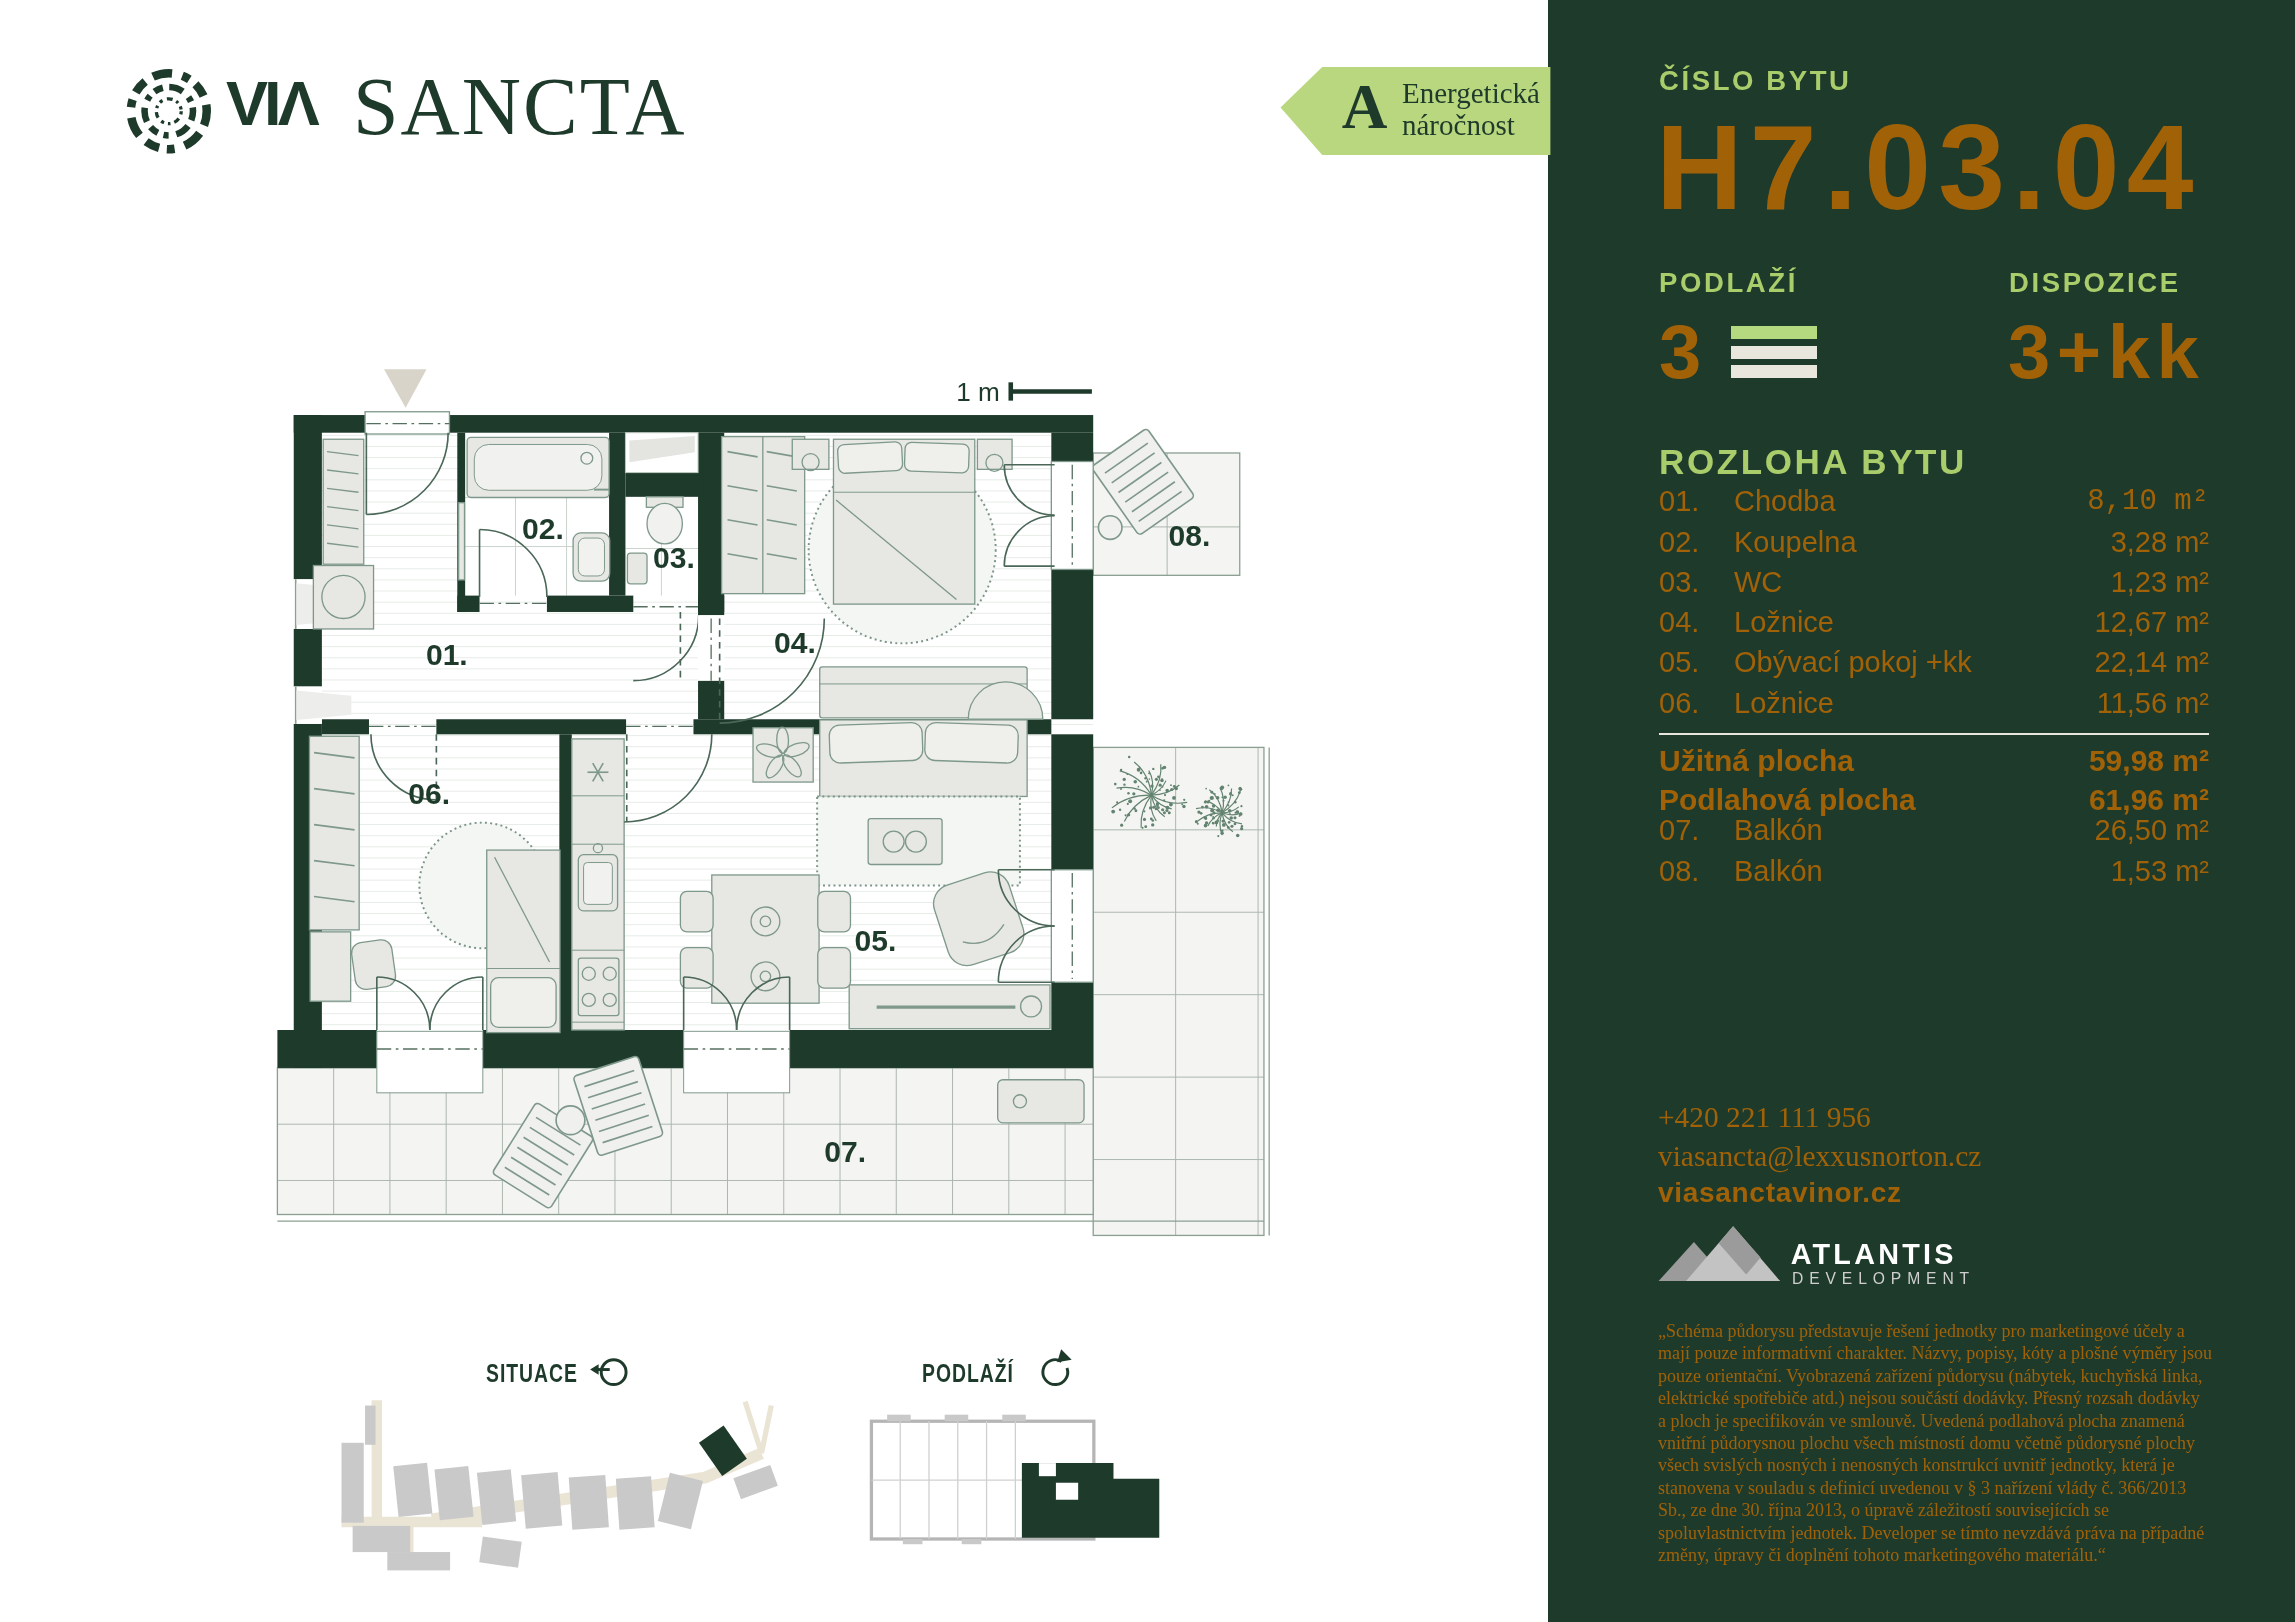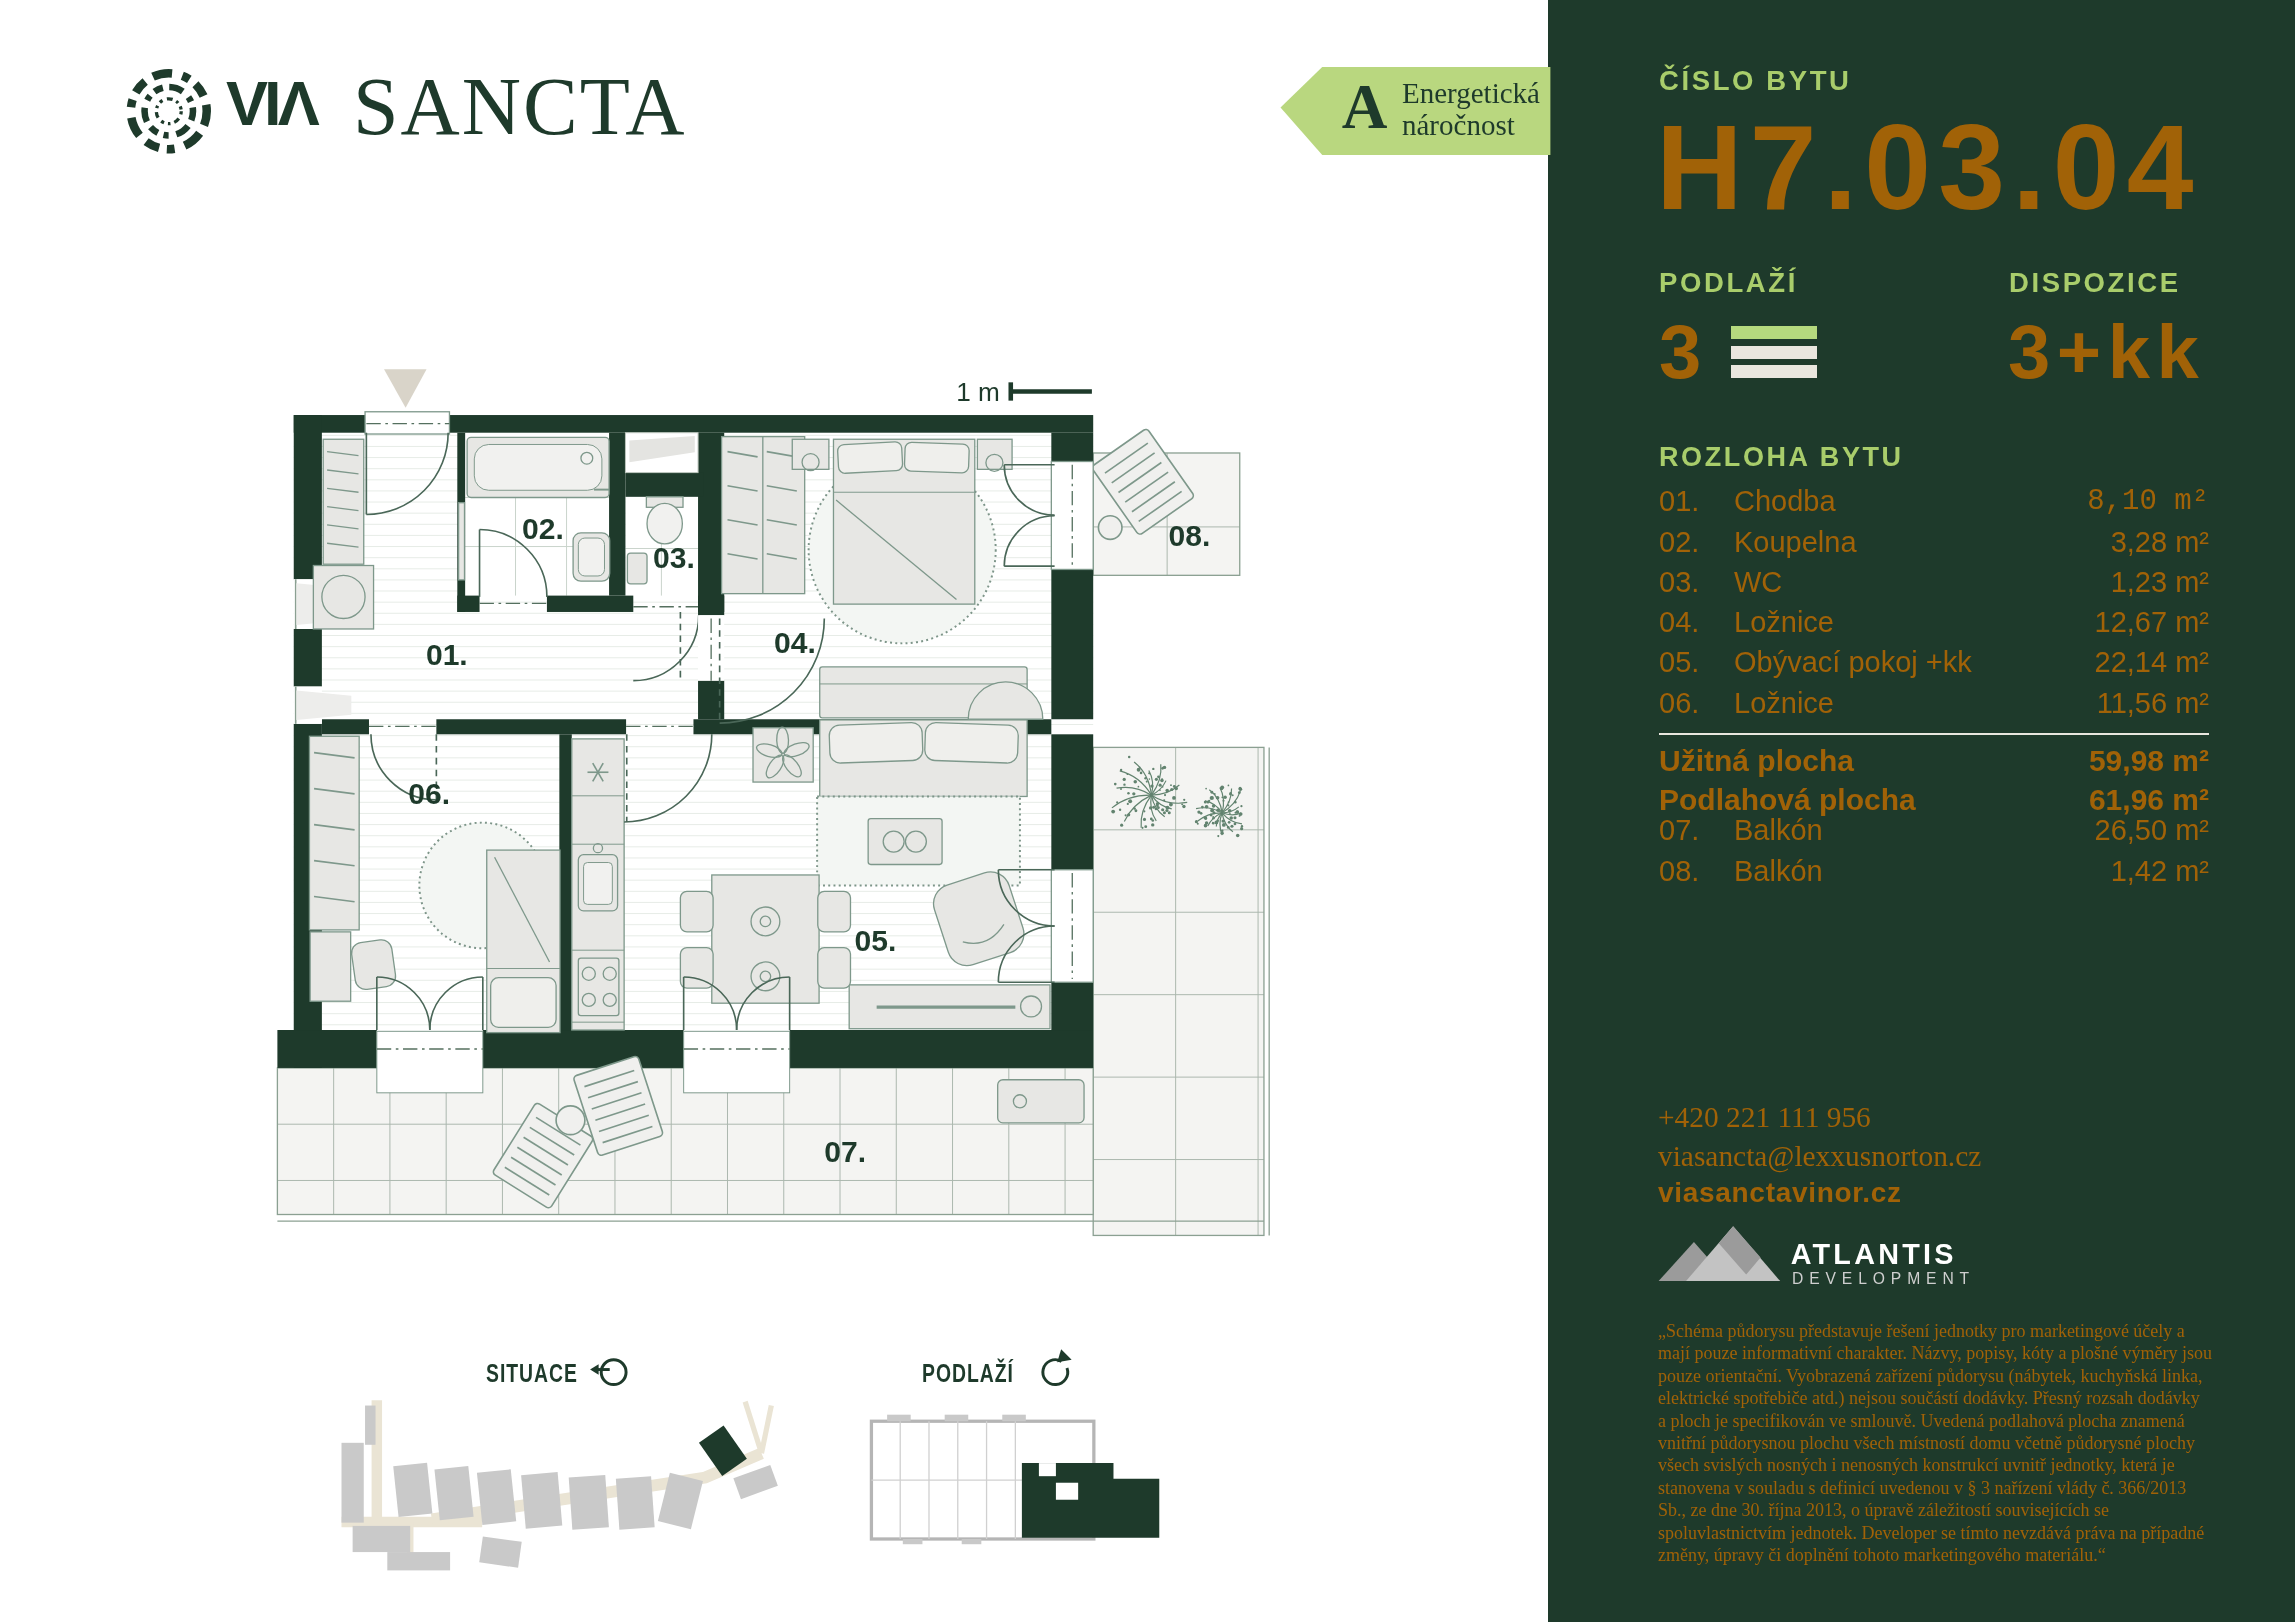--- a/index.html
+++ b/index.html
@@ -25,21 +25,21 @@
 <div class="abs lg cap" style="left:1659px;top:65px;font-size:27.5px;">ČÍSLO BYTU</div>
 <div class="abs cream" style="left:1656px;top:98px;font-size:120px;letter-spacing:7.2px;font-weight:bold;">H7.03.04</div>
 <div class="abs lg cap" style="left:1659px;top:267px;font-size:27.5px;">PODLAŽÍ</div>
 <div class="abs lg cap" style="left:2009px;top:267px;font-size:27.5px;">DISPOZICE</div>
 <div class="abs cream" style="left:1659px;top:308px;font-size:76px;font-weight:bold;">3</div>
 <div class="abs" style="left:1731px;top:326px;width:86px;height:13px;background:#b5d97e;"></div>
 <div class="abs" style="left:1731px;top:346px;width:86px;height:13px;background:#e9e6de;"></div>
 <div class="abs" style="left:1731px;top:365px;width:86px;height:13px;background:#e9e6de;"></div>
 <div class="abs cream" style="left:2008px;top:308px;font-size:76px;letter-spacing:6.5px;font-weight:bold;">3+kk</div>
 
-<div class="abs lg cap" style="left:1659px;top:442px;font-size:27px;">ROZLOHA BYTU</div>
+<div class="abs lg cap" style="left:1659px;top:442px;font-size:35px;">ROZLOHA BYTU</div>
 
 <div id="tbl" class="abs cream" style="left:1659px;top:484px;width:550px;font-size:29px;">
     <div style="position:absolute;top:1.3px;left:0;right:0;">
       <span style="position:absolute;left:0;">01.</span>
       <span style="position:absolute;left:75px;">Chodba</span>
       <span style="position:absolute;right:0;font-family:Liberation Mono, monospace;">8,10 m²</span>
     </div>
     <div style="position:absolute;top:42px;left:0;right:0;">
       <span style="position:absolute;left:0;">02.</span>
       <span style="position:absolute;left:75px;">Koupelna</span>
@@ -77,21 +77,21 @@
       <span style="position:absolute;right:0;">61,96 m²</span>
     </div>
     <div style="position:absolute;top:330px;left:0;right:0;">
       <span style="position:absolute;left:0;">07.</span>
       <span style="position:absolute;left:75px;">Balkón</span>
       <span style="position:absolute;right:0;">26,50 m²</span>
     </div>
     <div style="position:absolute;top:371px;left:0;right:0;">
       <span style="position:absolute;left:0;">08.</span>
       <span style="position:absolute;left:75px;">Balkón</span>
-      <span style="position:absolute;right:0;">1,42 m²</span>
+      <span style="position:absolute;right:0;">1,53 m²</span>
     </div>
   </div>
 
 <div class="abs cream" style="left:1658px;top:1098px;font-family:'Liberation Serif';font-size:29.4px;line-height:39px;">+420 221 111 956<br>viasancta@lexxusnorton.cz</div>
 <div class="abs cream" style="left:1658px;top:1177px;font-size:28px;font-weight:bold;letter-spacing:0.7px;">viasanctavinor.cz</div>
 
 <svg class="abs" style="left:1656px;top:1217px;" width="366" height="72" viewBox="0 0 560 110">
   <polygon points="4,98 58,38 86,70 62,98" fill="#9b9b9b"></polygon>
   <polygon points="46,98 118,14 190,98" fill="#c3c3c3"></polygon>
   <polygon points="118,14 160,62 138,88 96,40" fill="#9b9b9b"></polygon>

